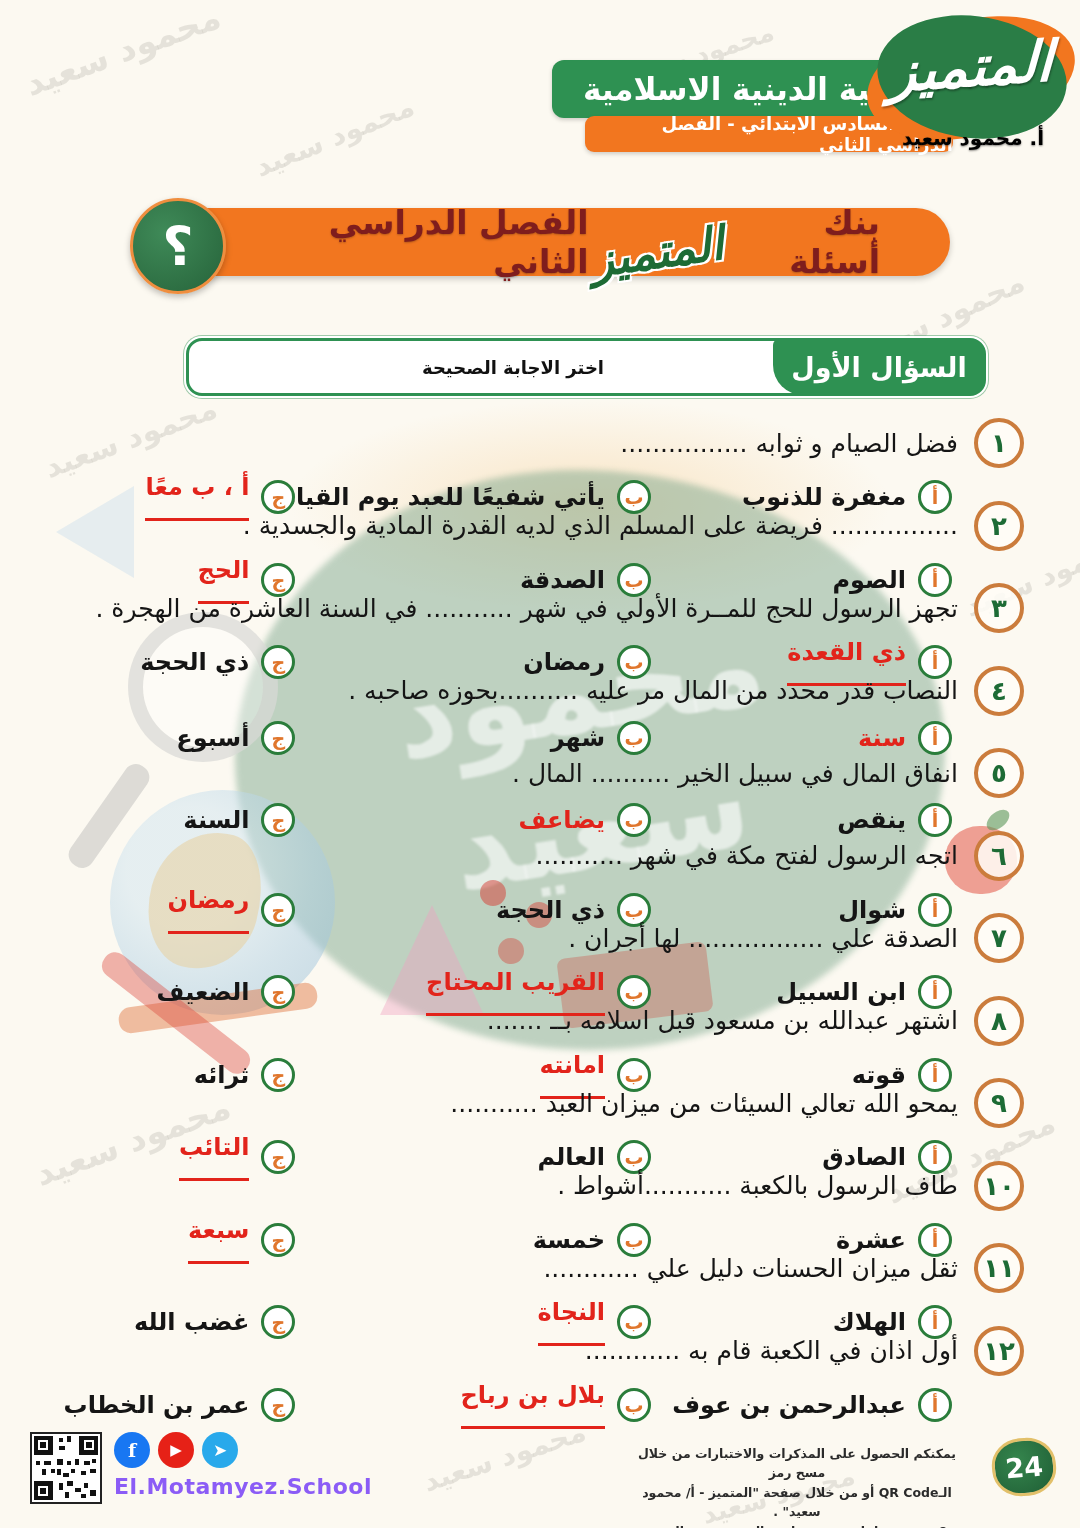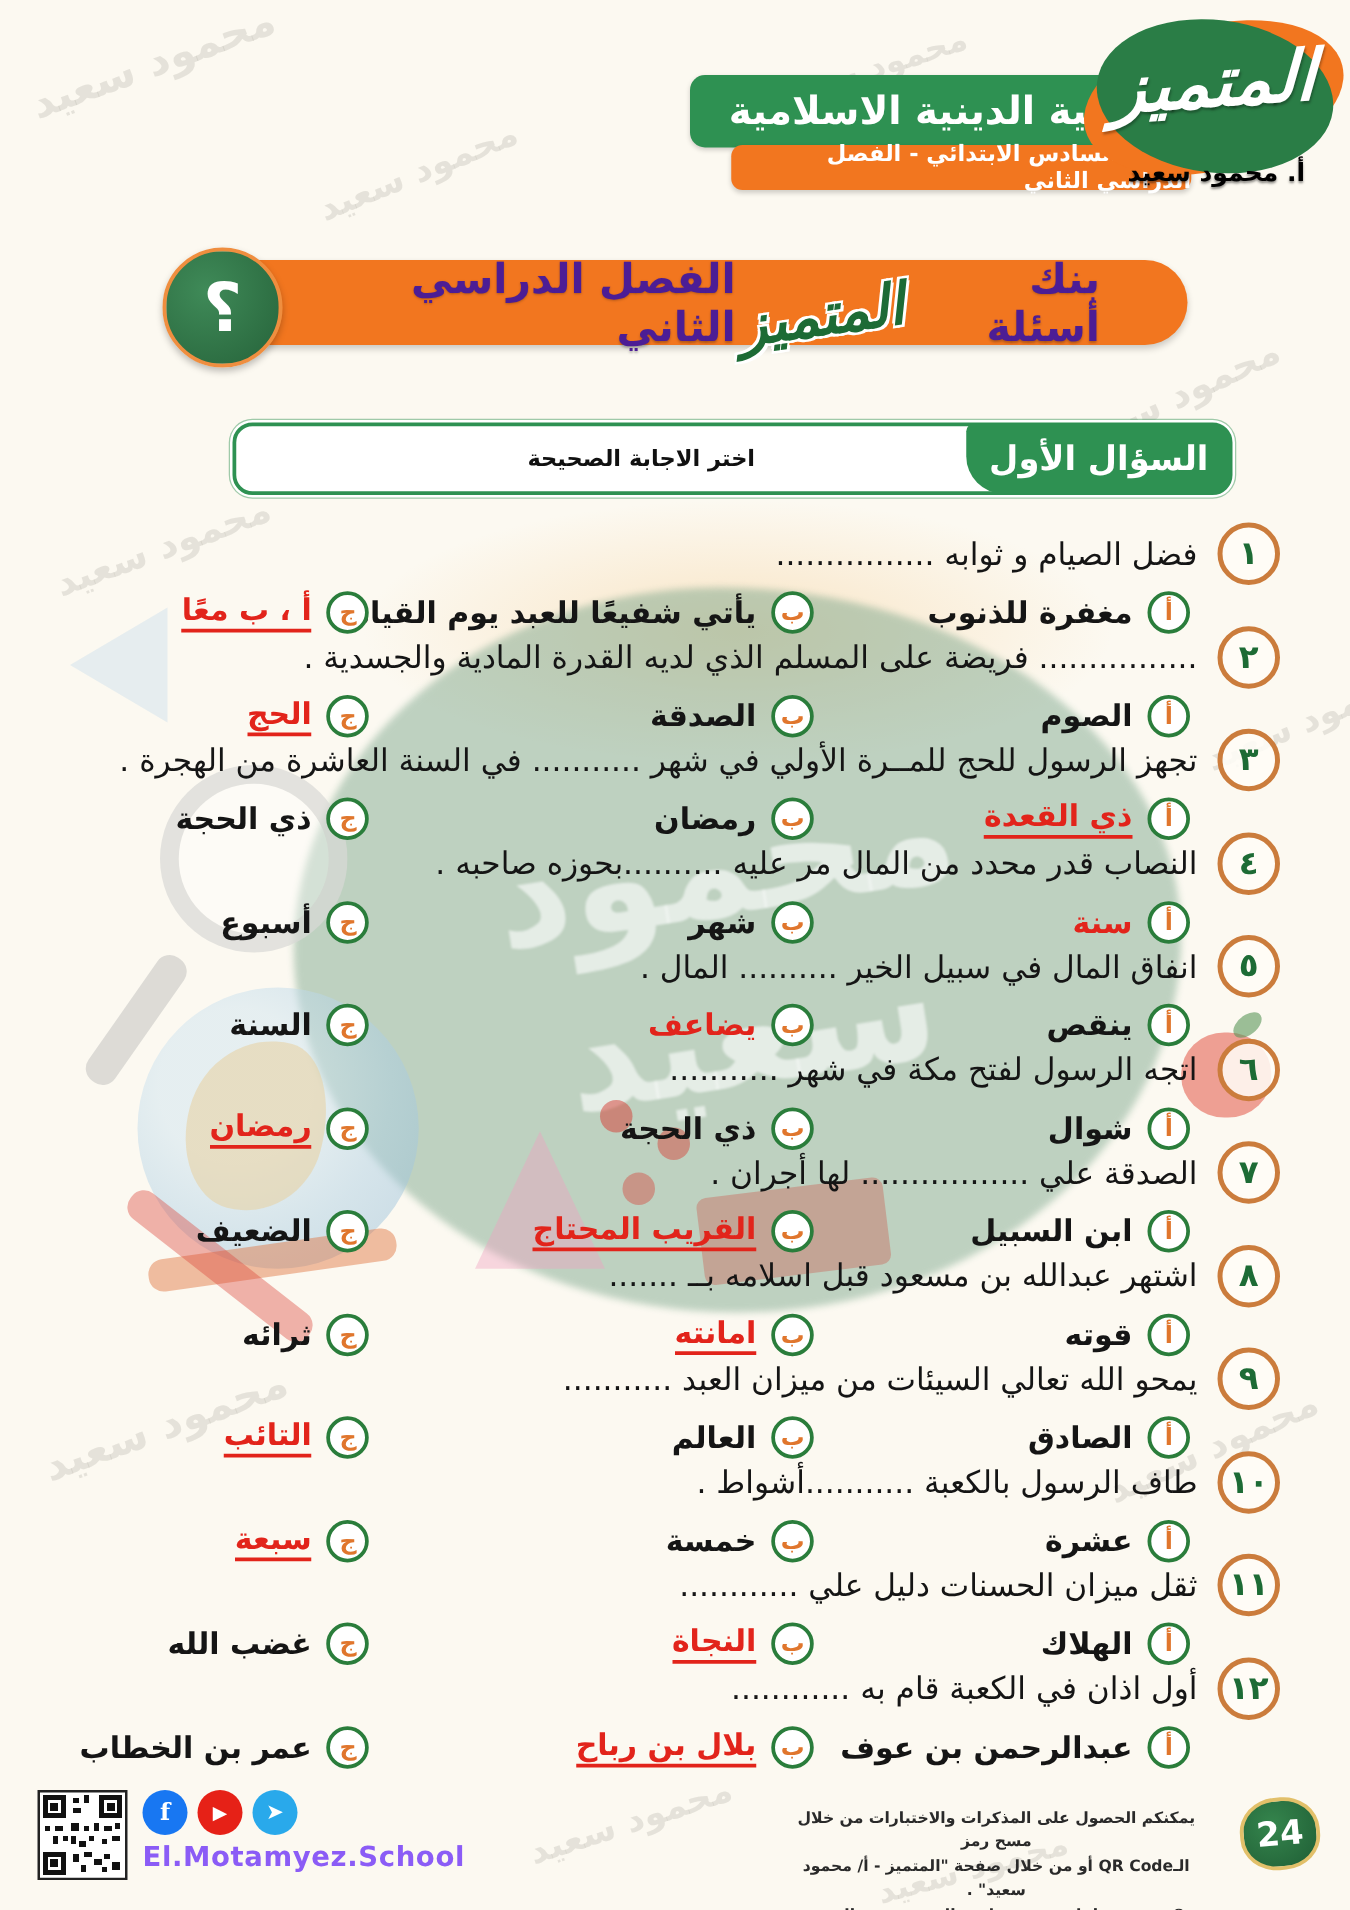--- a/index.html
+++ b/index.html
@@ -54,21 +54,21 @@
       border-radius:50%; transform:rotate(7deg);}
   .logo .logo-word{position:absolute; left:0; top:32px; width:212px; text-align:center; color:#fff;
       font-size:56px; font-weight:bold; font-style:italic; transform:skewX(-6deg) rotate(-4deg);
       text-shadow:1px 2px 2px rgba(0,0,0,.3);}
   .logo .teacher{position:absolute; left:28px; top:124px; width:160px; text-align:center; color:#000000;
       font-size:20px; font-weight:bold; text-shadow:0 1px 2px rgba(0,0,0,.45);}
   
   .banner{position:absolute; left:168px; top:208px; width:782px; height:68px; z-index:2;
       background:var(--orange); border-radius:34px; box-shadow:0 3px 6px rgba(0,0,0,.2);
       display:flex; align-items:center; justify-content:space-between; padding:0 70px 0 55px;}
-  .banner .b-right,.banner .b-left{color:#4c1d95; font-size:33px; font-weight:bold; text-shadow:0 1px 2px rgba(0,0,0,.25);}
+  .banner .b-right,.banner .b-left{color:#7f1d1d; font-size:33px; font-weight:bold; text-shadow:0 1px 2px rgba(0,0,0,.25);}
   .banner .b-logo{color:var(--green-dark); font-size:46px; font-weight:bold; font-style:italic;
       transform:rotate(-8deg) translateY(10px); text-shadow:2px 2px 0 #fff, -2px -2px 0 #fff, 2px -2px 0 #fff, -2px 2px 0 #fff;}
   .qmark{position:absolute; left:130px; top:198px; width:96px; height:96px; z-index:3;
       background:radial-gradient(circle at 35% 35%, #3f8a58, #26633a); border:3px solid #ef8e3f;
       border-radius:50%; display:flex; align-items:center; justify-content:center;
       color:#fff; font-size:54px; font-weight:bold; box-shadow:0 3px 6px rgba(0,0,0,.25);}
   
   .section{position:absolute; left:186px; top:338px; width:800px; height:58px; z-index:2;
       background:#fff; border:3px solid var(--green); border-radius:16px;
       box-shadow:0 0 0 2px #fff, 0 0 0 3px rgba(46,145,82,.45);}
@@ -85,21 +85,21 @@
       background:rgba(255,253,247,.85); color:var(--green-dark); font-size:26px; font-weight:bold;
       display:flex; align-items:center; justify-content:center;}
   .q-text{font-size:25px; font-weight:normal; color:var(--ink); white-space:nowrap;}
   .opts{display:grid; grid-template-columns:33% 39% 28%; margin-right:72px; margin-top:5px; align-items:center;}
   .opt{display:flex; align-items:center; gap:12px;}
   .opt-ring{flex:0 0 auto; width:34px; height:34px; border:3px solid #2a7d3b; border-radius:50%;
       background:#fff; color:#e0762d; font-size:19px; font-weight:bold;
       display:flex; align-items:center; justify-content:center;}
   .opt-label{font-size:24px; font-weight:bold; color:var(--ink); white-space:nowrap;}
   .opt.correct .opt-label{color:var(--red);}
-  .opt.correct.u .opt-label{border-bottom:3px solid var(--red); padding-bottom:1px;}
+  .opt.correct.u .opt-label{border-bottom:3px solid var(--red); padding-bottom:17px;}
   
   .footer-left{position:absolute; left:30px; top:1432px; z-index:2; display:flex; gap:12px; direction:ltr;}
   .qr{width:72px; height:72px; background:#fff; border:2px solid #222;}
   .fl-col{display:flex; flex-direction:column; gap:6px;}
   .socials{display:flex; gap:8px; align-items:center;}
   .soc{width:36px; height:36px; border-radius:50%; color:#fff; font-weight:bold;
       display:flex; align-items:center; justify-content:center; font-size:19px;}
   .soc.fb{background:#1877f2; font-family:"DejaVu Serif", serif;}
   .soc.yt{background:#e62117; font-size:15px;}
   .soc.tg{background:#29a9eb; font-size:17px;}

